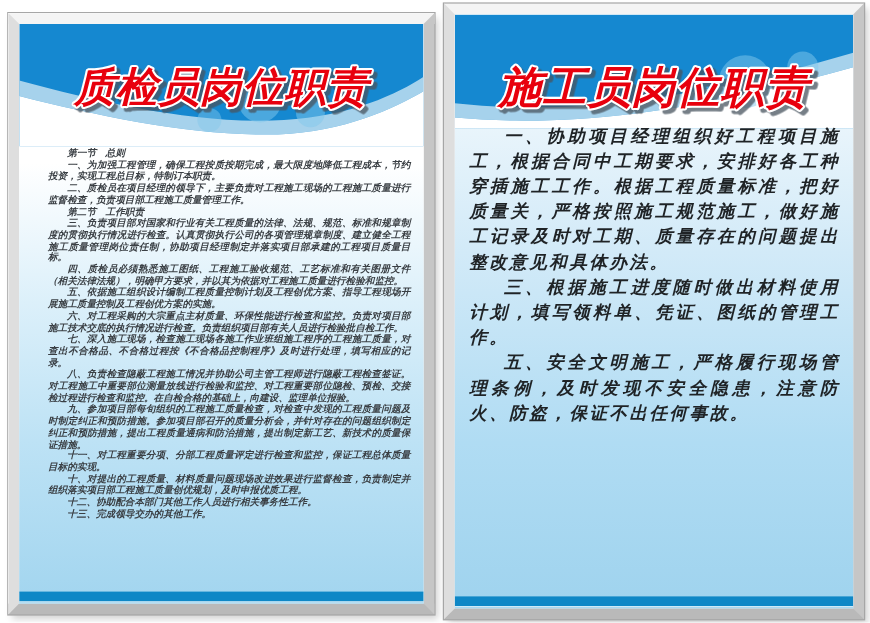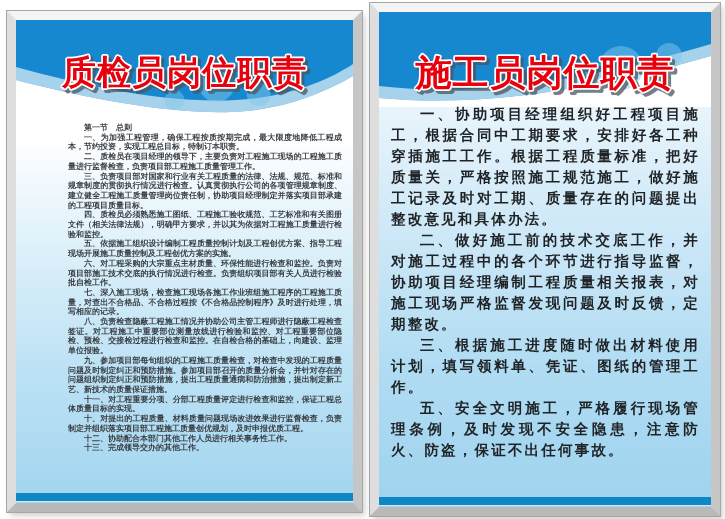--- a/index.html
+++ b/index.html
@@ -7,35 +7,35 @@
          font-family:"DejaVu Sans",sans-serif;}
 
   
   .poster{position:absolute;box-sizing:border-box;
           border:9px solid;
           border-color:#f4f4f4 #c6c6c6 #b9b9b9 #dedede;
           box-shadow:0 0 0 1px #a6a6a6, 3px 4px 6px rgba(0,0,0,.18);}
   #poster-left {left:7px;  top:11px; width:355px; height:501px;}
   #poster-right{left:370px; top:3px;  width:350px; height:513px;}
 
-  .poster-content{position:absolute;inset:0;overflow:hidden;}
+  .poster-content{position:absolute;inset:0;overflow:hidden;font-style:italic;}
   #poster-left  .poster-content{background:linear-gradient(180deg,#ffffff 0%,#ffffff 24%,#dcf0fa 48%,#bde2f5 72%,#a2d5ef 100%);}
   #poster-right .poster-content{background:linear-gradient(180deg,#eef7fc 14%,#d2eaf8 40%,#b0dcf3 72%,#9fd3ee 100%);}
 
   .header-svg{position:absolute;top:0;left:0;width:100%;display:block;}
 
   .poster-title{font-weight:bold;fill:#e8000d;stroke:#ffffff;
                 paint-order:stroke;stroke-linejoin:round;
                 filter:drop-shadow(3px 3px 0 rgba(72,84,95,.75));
                 font-family:"DejaVu Sans",sans-serif;}
 
   
   .body-text{position:absolute;text-align:justify;font-weight:bold;}
   #poster-left  .body-text{top:103px;left:24px;right:11px;
-                           font-size:8px;line-height:9.7px;color:#3a3f44;margin-left:28px;}
+                           font-size:8px;line-height:9.7px;color:#3a3f44;}
   #poster-right .body-text{top:92px;left:12px;right:11px;
                            font-size:14.5px;line-height:21px;letter-spacing:2.2px;color:#1f2326;}
   .body-text p{margin:0;text-indent:2em;}
 
   
   .bottom-bar{position:absolute;left:0;right:0;bottom:2px;height:8px;background:#0e87c6;
               box-shadow:0 1px 0 rgba(255,255,255,.5);}
 </style>
 </head>
 <body>
@@ -55,20 +55,21 @@
           <circle cx="276" cy="58" r="9" fill="rgba(130,200,235,.5)"></circle>
           <circle cx="158" cy="80" r="10" fill="rgba(130,200,235,.45)"></circle>
         </g>
         <text class="poster-title" x="168" y="64" text-anchor="middle" font-size="34" letter-spacing="1" stroke-width="3.5">质检员岗位职责</text>
       </svg>
 
       <div class="body-text">
           <p>第一节　总则</p>
           <p>一、为加强工程管理，确保工程按质按期完成，最大限度地降低工程成本，节约投资，实现工程总目标，特制订本职责。</p>
           <p>二、质检员在项目经理的领导下，主要负责对工程施工现场的工程施工质量进行监督检查，负责项目部工程施工质量管理工作。</p>
+          <p>第二节　工作职责</p>
           <p>三、负责项目部对国家和行业有关工程质量的法律、法规、规范、标准和规章制度的贯彻执行情况进行检查。认真贯彻执行公司的各项管理规章制度、建立健全工程施工质量管理岗位责任制，协助项目经理制定并落实项目部承建的工程项目质量目标。</p>
           <p>四、质检员必须熟悉施工图纸、工程施工验收规范、工艺标准和有关图册文件（相关法律法规），明确甲方要求，并以其为依据对工程施工质量进行检验和监控。</p>
           <p>五、依据施工组织设计编制工程质量控制计划及工程创优方案、指导工程现场开展施工质量控制及工程创优方案的实施。</p>
           <p>六、对工程采购的大宗重点主材质量、环保性能进行检查和监控。负责对项目部施工技术交底的执行情况进行检查。负责组织项目部有关人员进行检验批自检工作。</p>
           <p>七、深入施工现场，检查施工现场各施工作业班组施工程序的工程施工质量，对查出不合格品、不合格过程按《不合格品控制程序》及时进行处理，填写相应的记录。</p>
           <p>八、负责检查隐蔽工程施工情况并协助公司主管工程师进行隐蔽工程检查签证。对工程施工中重要部位测量放线进行检验和监控、对工程重要部位隐检、预检、交接检过程进行检查和监控。在自检合格的基础上，向建设、监理单位报验。</p>
           <p>九、参加项目部每旬组织的工程施工质量检查，对检查中发现的工程质量问题及时制定纠正和预防措施。参加项目部召开的质量分析会，并针对存在的问题组织制定纠正和预防措施，提出工程质量通病和防治措施，提出制定新工艺、新技术的质量保证措施。</p>
           <p>十一、对工程重要分项、分部工程质量评定进行检查和监控，保证工程总体质量目标的实现。</p>
           <p>十、对提出的工程质量、材料质量问题现场改进效果进行监督检查，负责制定并组织落实项目部工程施工质量创优规划，及时申报优质工程。</p>
           <p>十二、协助配合本部门其他工作人员进行相关事务性工作。</p>
@@ -89,21 +90,20 @@
         <g>
           <circle cx="242" cy="56" r="22" fill="rgba(130,200,235,.5)"></circle>
           <circle cx="290" cy="44" r="13" fill="rgba(130,200,235,.5)"></circle>
           <circle cx="205" cy="64" r="11" fill="rgba(130,200,235,.45)"></circle>
         </g>
         <text class="poster-title" x="166" y="73" text-anchor="middle" font-size="36" letter-spacing="1" stroke-width="3.5">施工员岗位职责</text>
       </svg>
 
       <div class="body-text">
           <p>一、协助项目经理组织好工程项目施工，根据合同中工期要求，安排好各工种穿插施工工作。根据工程质量标准，把好质量关，严格按照施工规范施工，做好施工记录及时对工期、质量存在的问题提出整改意见和具体办法。</p>
-          <p>二、做好施工前的技术交底工作，并对施工过程中的各个环节进行指导监督，协助项目经理编制工程质量相关报表，对施工现场严格监督发现问题及时反馈，定期整改。</p>
           <p>三、根据施工进度随时做出材料使用计划，填写领料单、凭证、图纸的管理工作。</p>
           <p>五、安全文明施工，严格履行现场管理条例，及时发现不安全隐患，注意防火、防盗，保证不出任何事故。</p>
         </div>
 
       <div class="bottom-bar"></div>
     </div>
   </div>
 
 </div>
 

